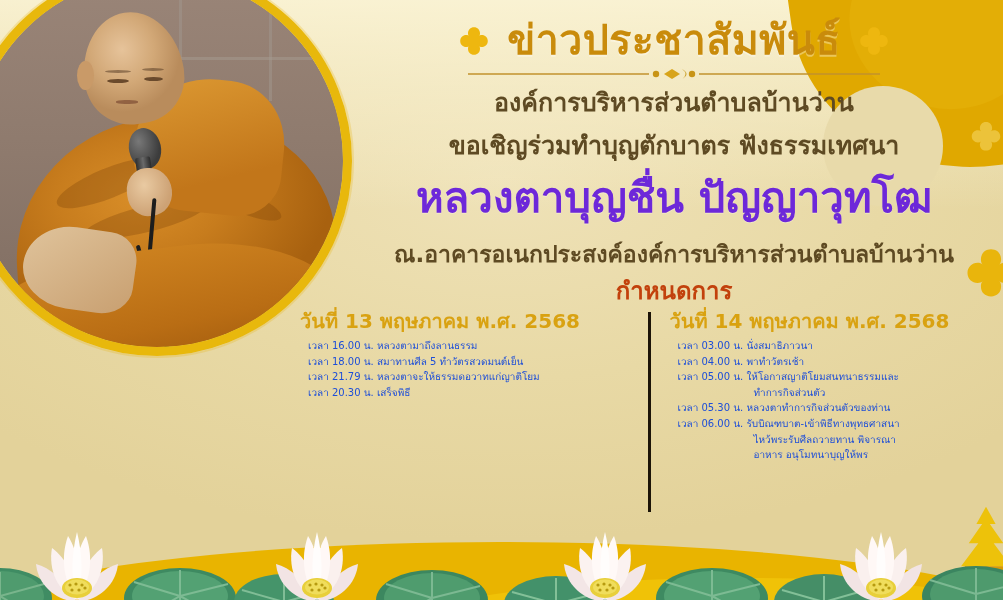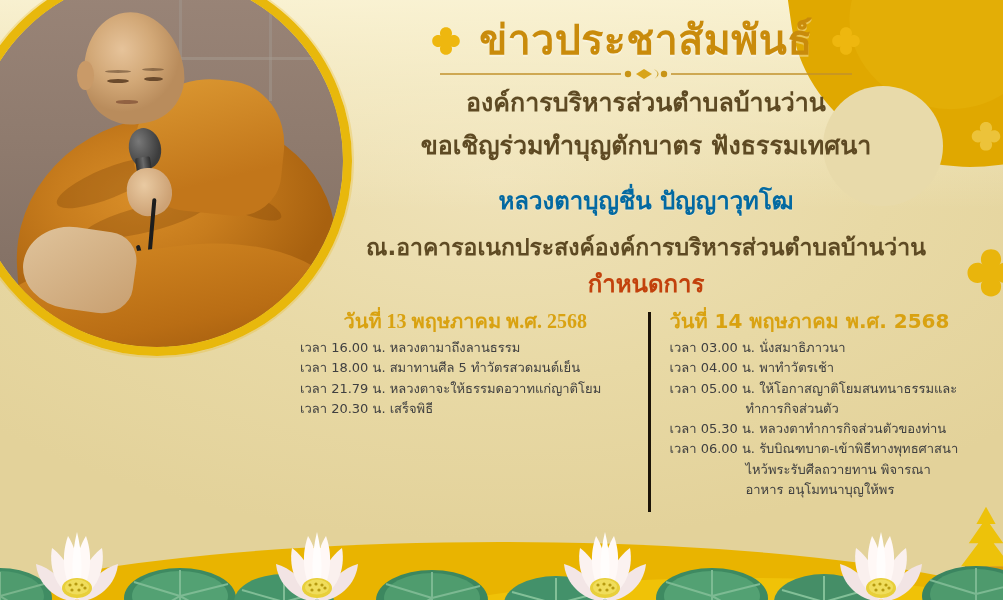--- a/index.html
+++ b/index.html
@@ -214,21 +214,21 @@
     left: 48.5%; top: 72%;
     width: 4px; height: 30%;
     background: #1d1d1d;
     border-radius: 3px;
     transform: rotate(-16deg);
   }
 
   
   .head {
     position: absolute;
-    left: 316px; top: 18px;
+    left: 344px; top: 18px;
     width: 660px;
     text-align: center;
   }
   .title-row {
     display: flex;
     align-items: center;
     justify-content: center;
     gap: 18px;
   }
   .floret { color: #eeb70f; flex: none; }
@@ -254,24 +254,24 @@
     line-height: 1.35;
   }
   .sub2 {
     margin-top: 9px;
     font-size: 25px;
     font-weight: bold;
     color: #5e4a23;
     line-height: 1.35;
   }
   .monk-name {
-    margin-top: 25px;
-    font-size: 24px;
+    margin-top: 10px;
+    font-size: 42px;
     font-weight: bold;
-    color: #0369a1;
+    color: #6d28d9;
     line-height: 1.22;
     text-shadow: 0 1px 0 rgba(255,255,255,.3);
   }
   .venue {
     margin-top: 16px;
     font-size: 23px;
     font-weight: bold;
     color: #5e4a23;
     line-height: 1.3;
   }
@@ -305,27 +305,28 @@
     margin-top: 4px;
   }
   .day-title {
     font-size: 20px;
     font-weight: bold;
     color: #d9a211;
     line-height: 1.3;
     margin-bottom: 4px;
     white-space: nowrap;
   }
-  .col-left .day-title { text-align: center; font-family: Liberation Serif, serif; }
+  .col-left .day-title { text-align: left; }
   .col-right .day-title { text-align: left; }
   .item {
-    font-size: 13px;
-    color: #404040;
+    font-size: 10px;
+    color: #1d4ed8;
     line-height: 1.56;
     white-space: nowrap;
+    margin-left: 8px;
   }
   .item .cont {
     display: block;
     white-space: nowrap;
   }
   .col-right .item .cont { padding-left: 76px; }
 
   
   .bottom-band {
     position: absolute;

